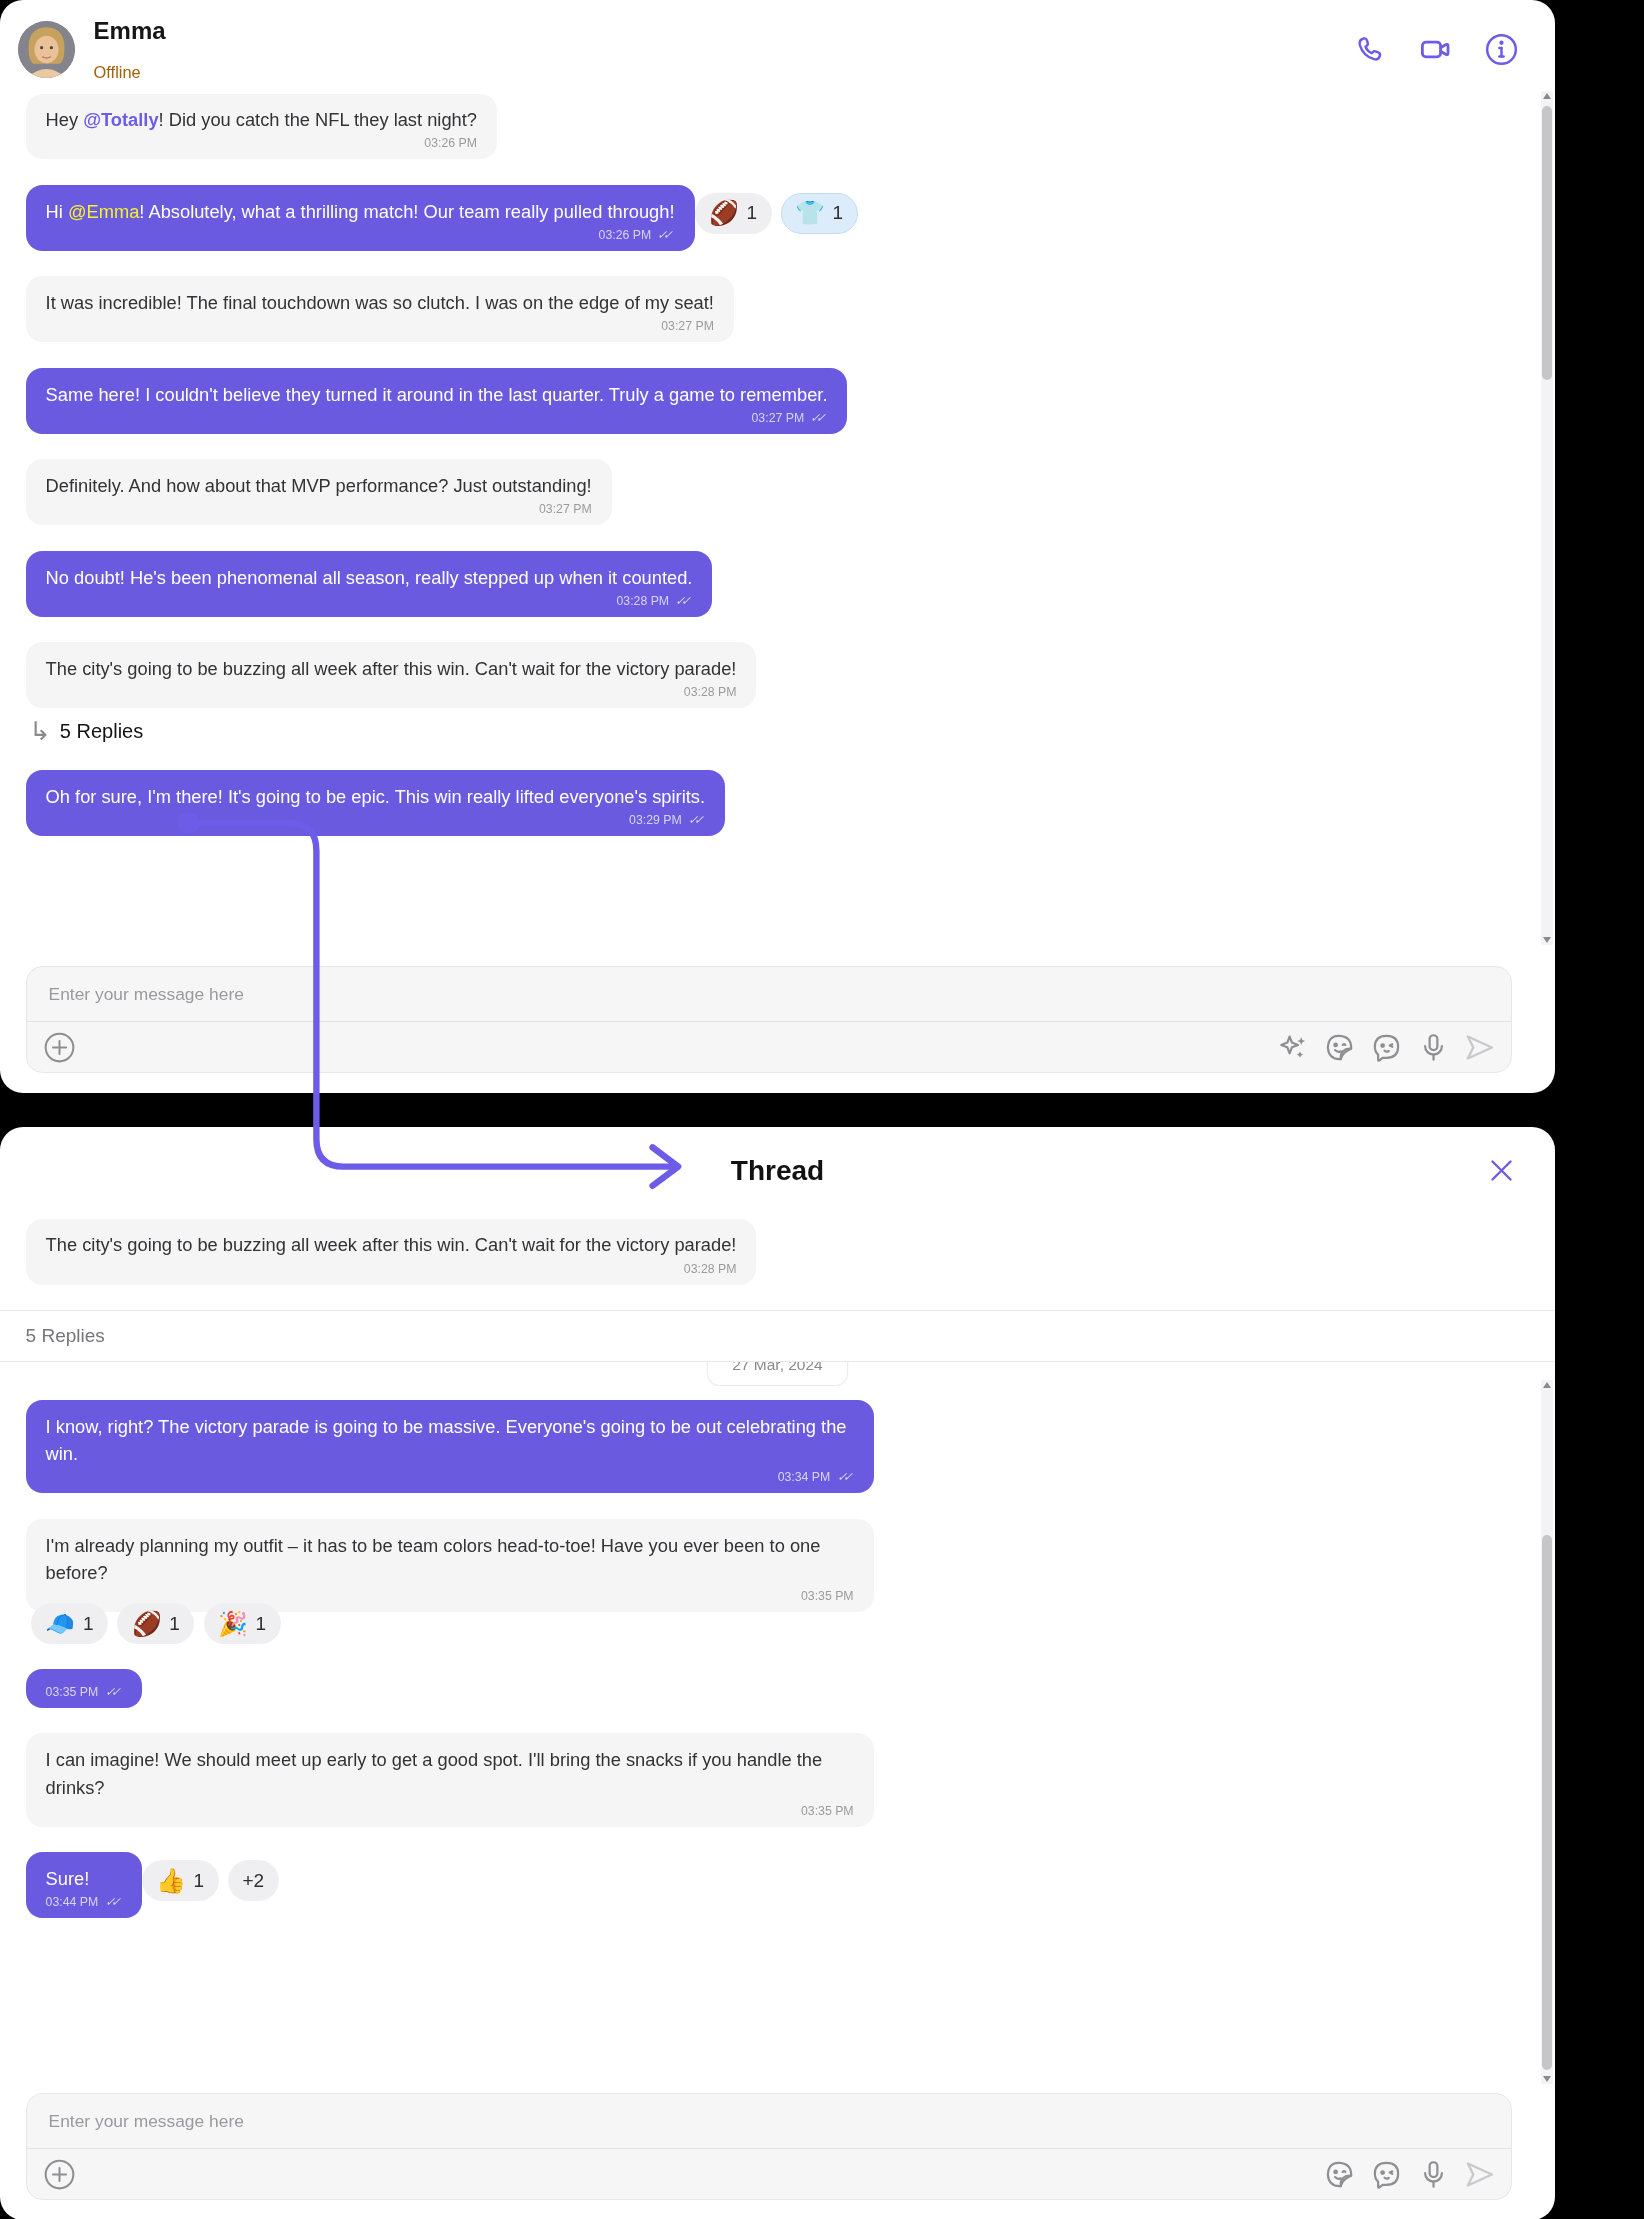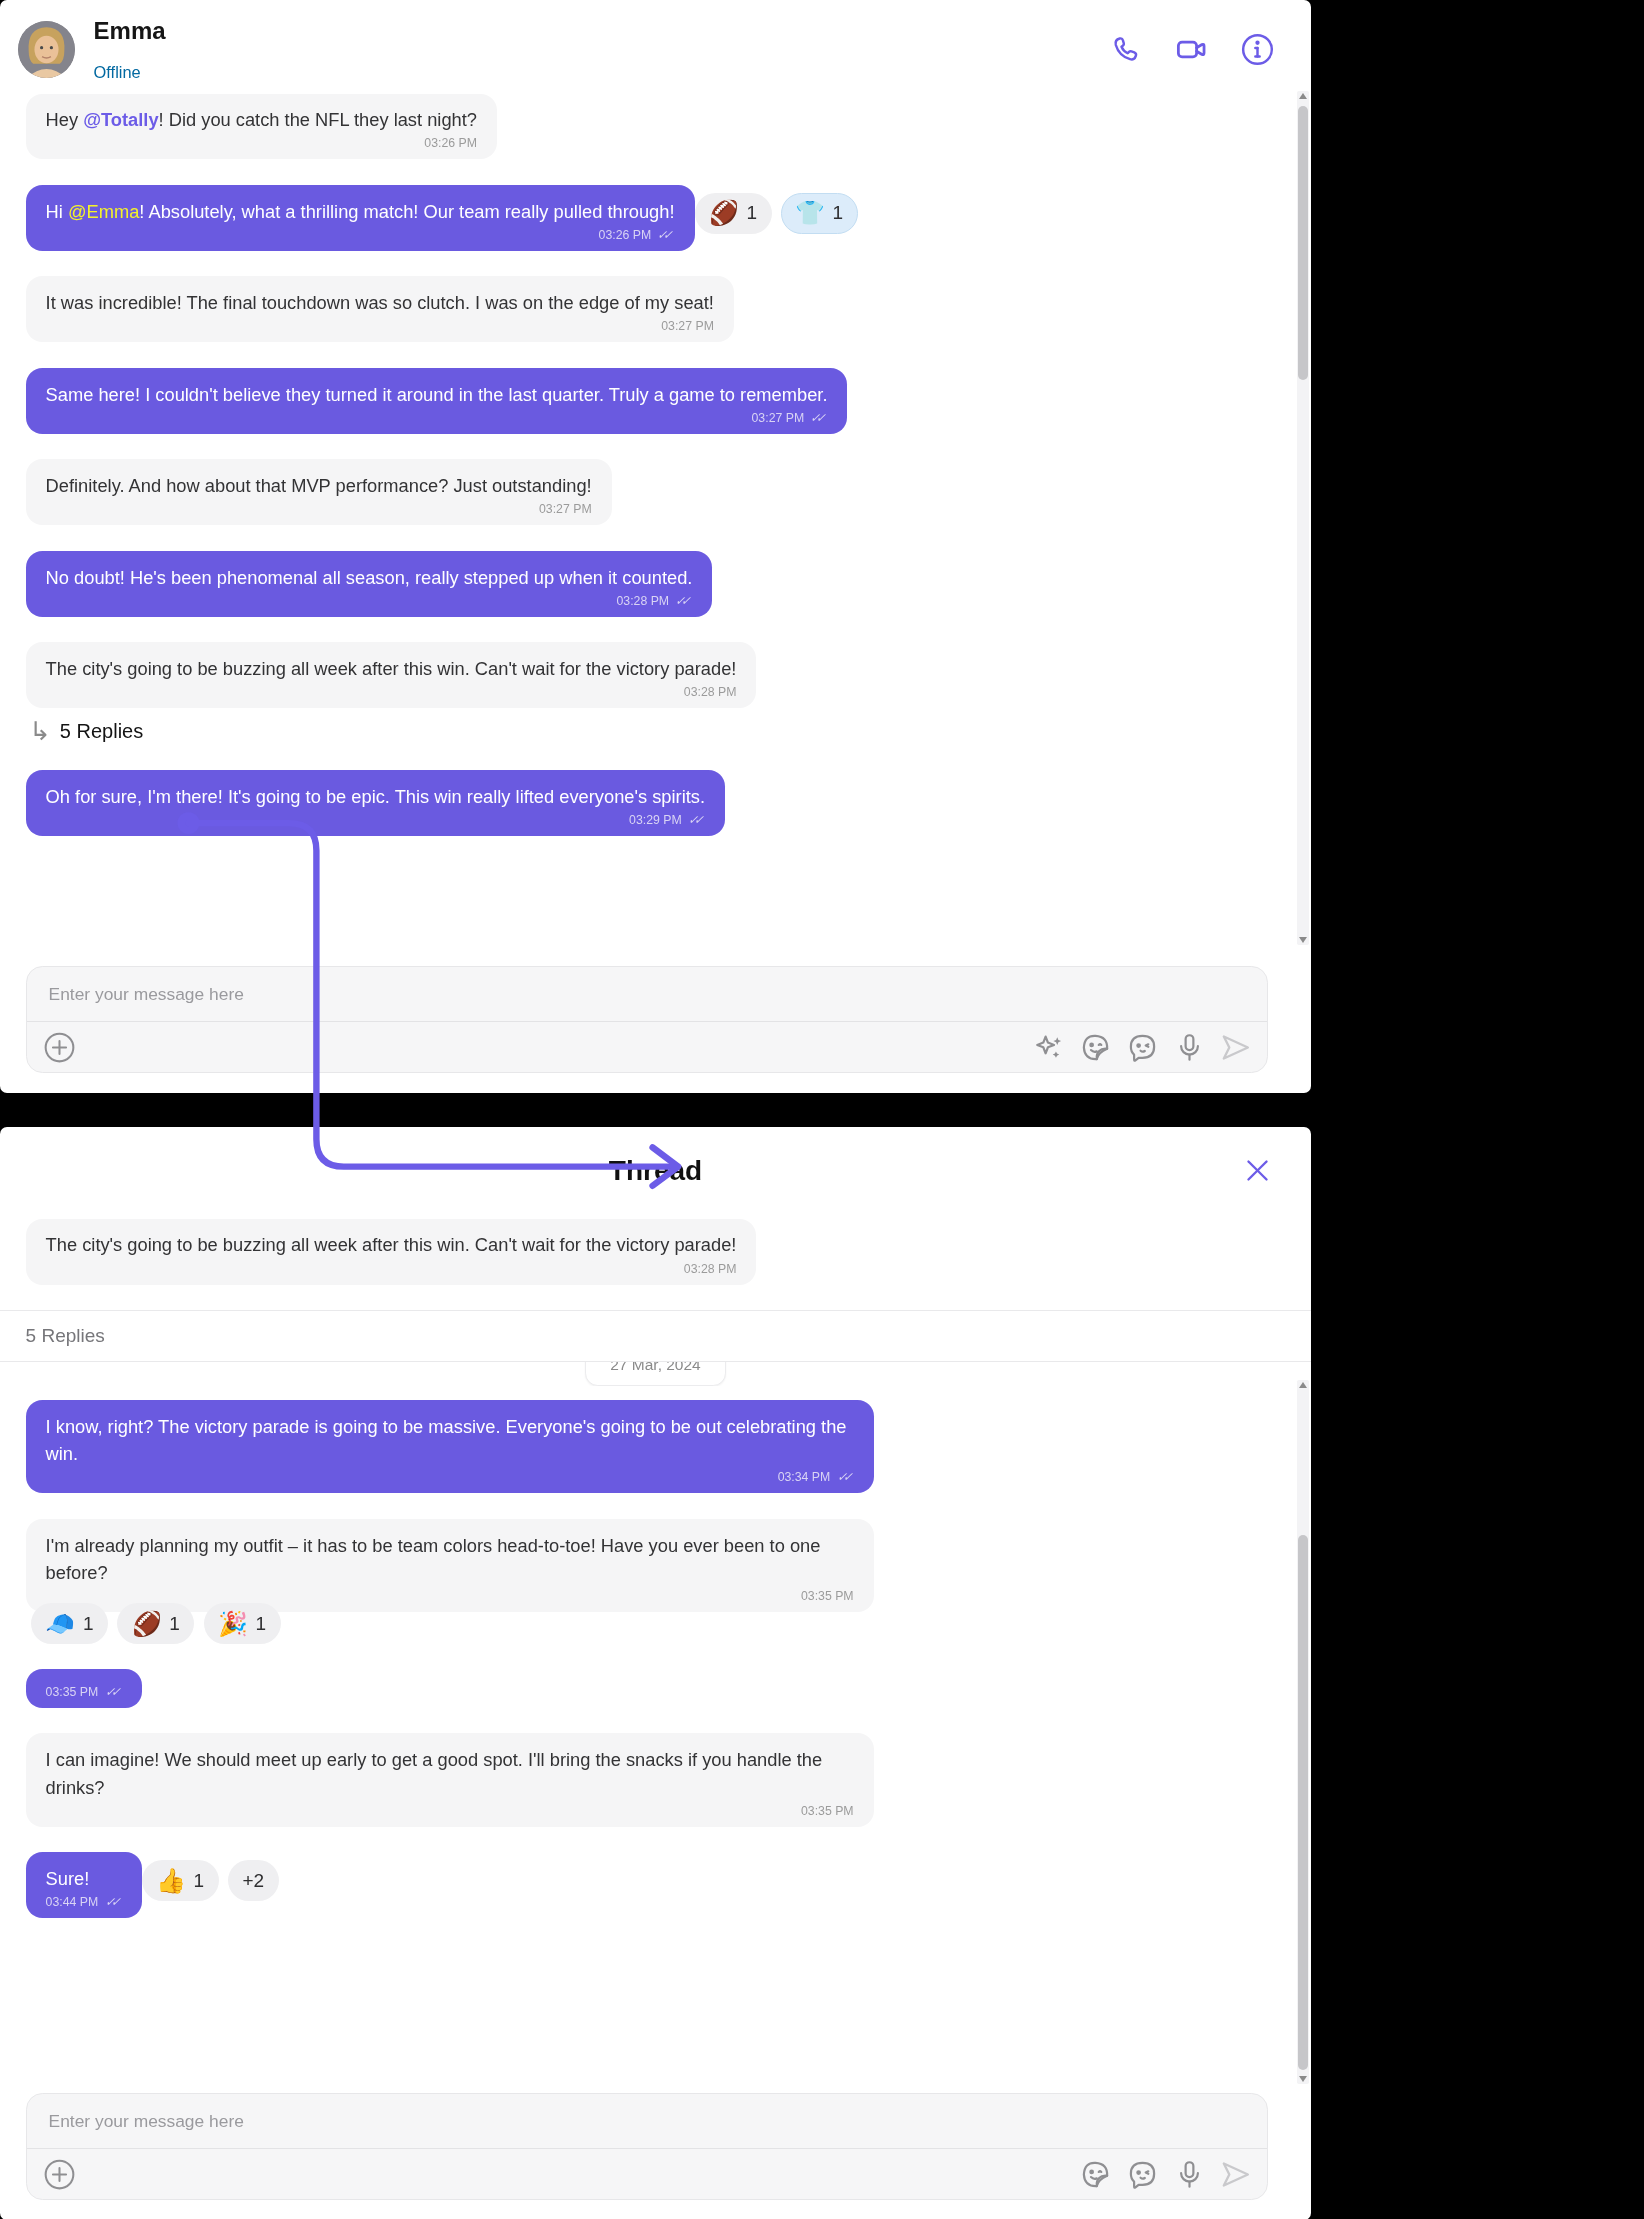--- a/index.html
+++ b/index.html
@@ -1,25 +1,25 @@
 <!DOCTYPE html>
 <html style="font-size:14.6px"><head>
 <meta charset="utf-8">
 <style>
   *{margin:0;padding:0;box-sizing:border-box}
   html,body{width:1645px;height:2219px;background:#000;font-family:"Liberation Sans",sans-serif;position:relative;overflow:hidden}
-  .panel{position:absolute;left:0;width:1311px;background:#fff;border-radius:7px;overflow:hidden}
+  .panel{position:absolute;left:0;width:1555px;background:#fff;border-radius:23px;overflow:hidden}
   #panel-top{top:0;height:1093px}
   #panel-thread{top:1127px;height:1093px}
 
   
   .chat-header{display:flex;align-items:center;gap:18.3px;height:88px;padding:11px 22px 0 18.3px}
   .avatar{width:57px;height:57px;border-radius:50%;overflow:hidden;flex:0 0 auto;background:#8d8d93}
   .peer-name{font-size:24px;font-weight:bold;color:#161616;line-height:1.15}
-  .peer-status{font-size:16.4px;color:#0369a1;margin-top:18px}
+  .peer-status{font-size:16.4px;color:#a16207;margin-top:18px}
   .header-actions{margin-left:auto;display:flex;align-items:center;gap:29px;padding-right:12.8px}
   .h-icon{width:37px;height:37px;color:#6C5CE7;display:flex;align-items:center;justify-content:center;cursor:pointer}
 
   
   .messages{position:relative;padding:5.5px 44px 0 25.6px}
   .msg-row{margin-bottom:25.6px}
   .msg-row.out{display:flex;align-items:center}
   .bubble{display:inline-block;max-width:848px;border-radius:16.4px;padding:12.8px 20px 8.2px;font-size:18.3px;line-height:1.5}
   .bubble.in{background:#f5f5f6;color:#333335}
   .bubble.out{background:#6A5AE0;color:#fff}

